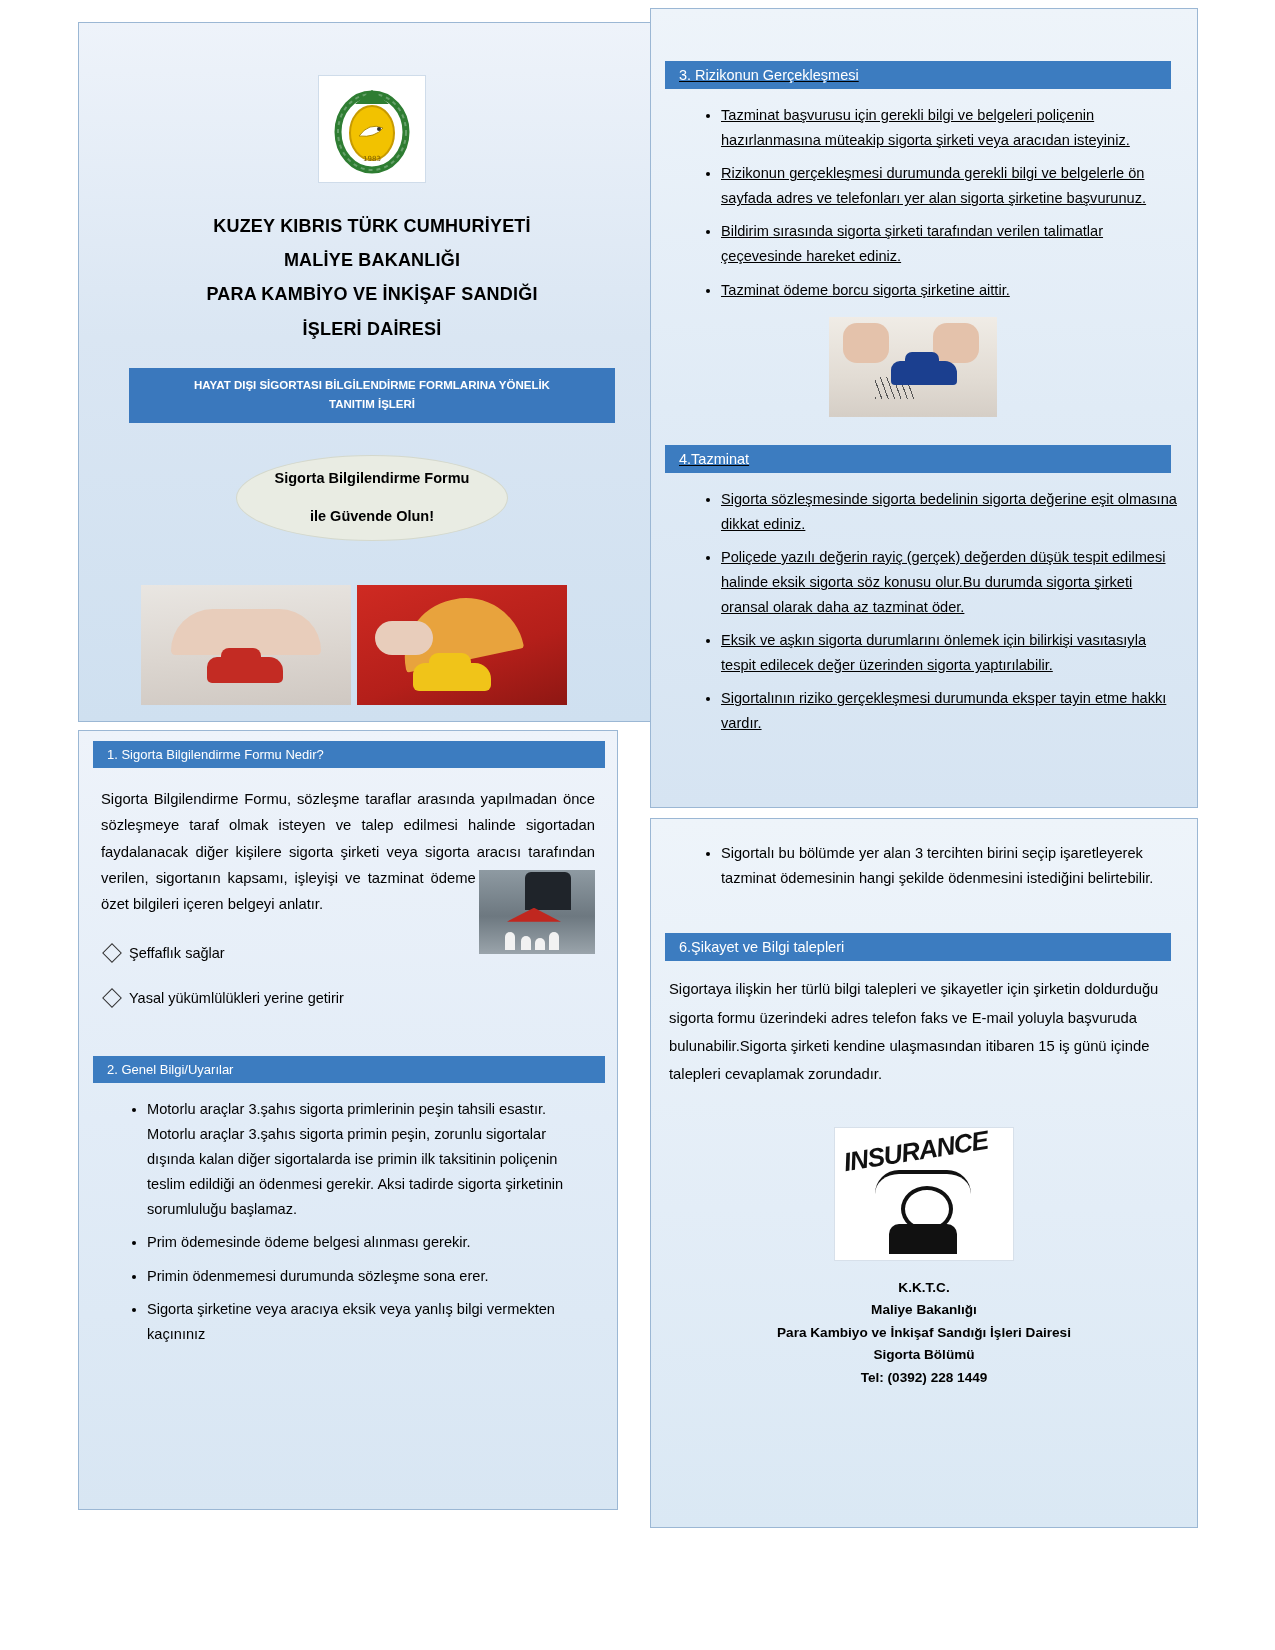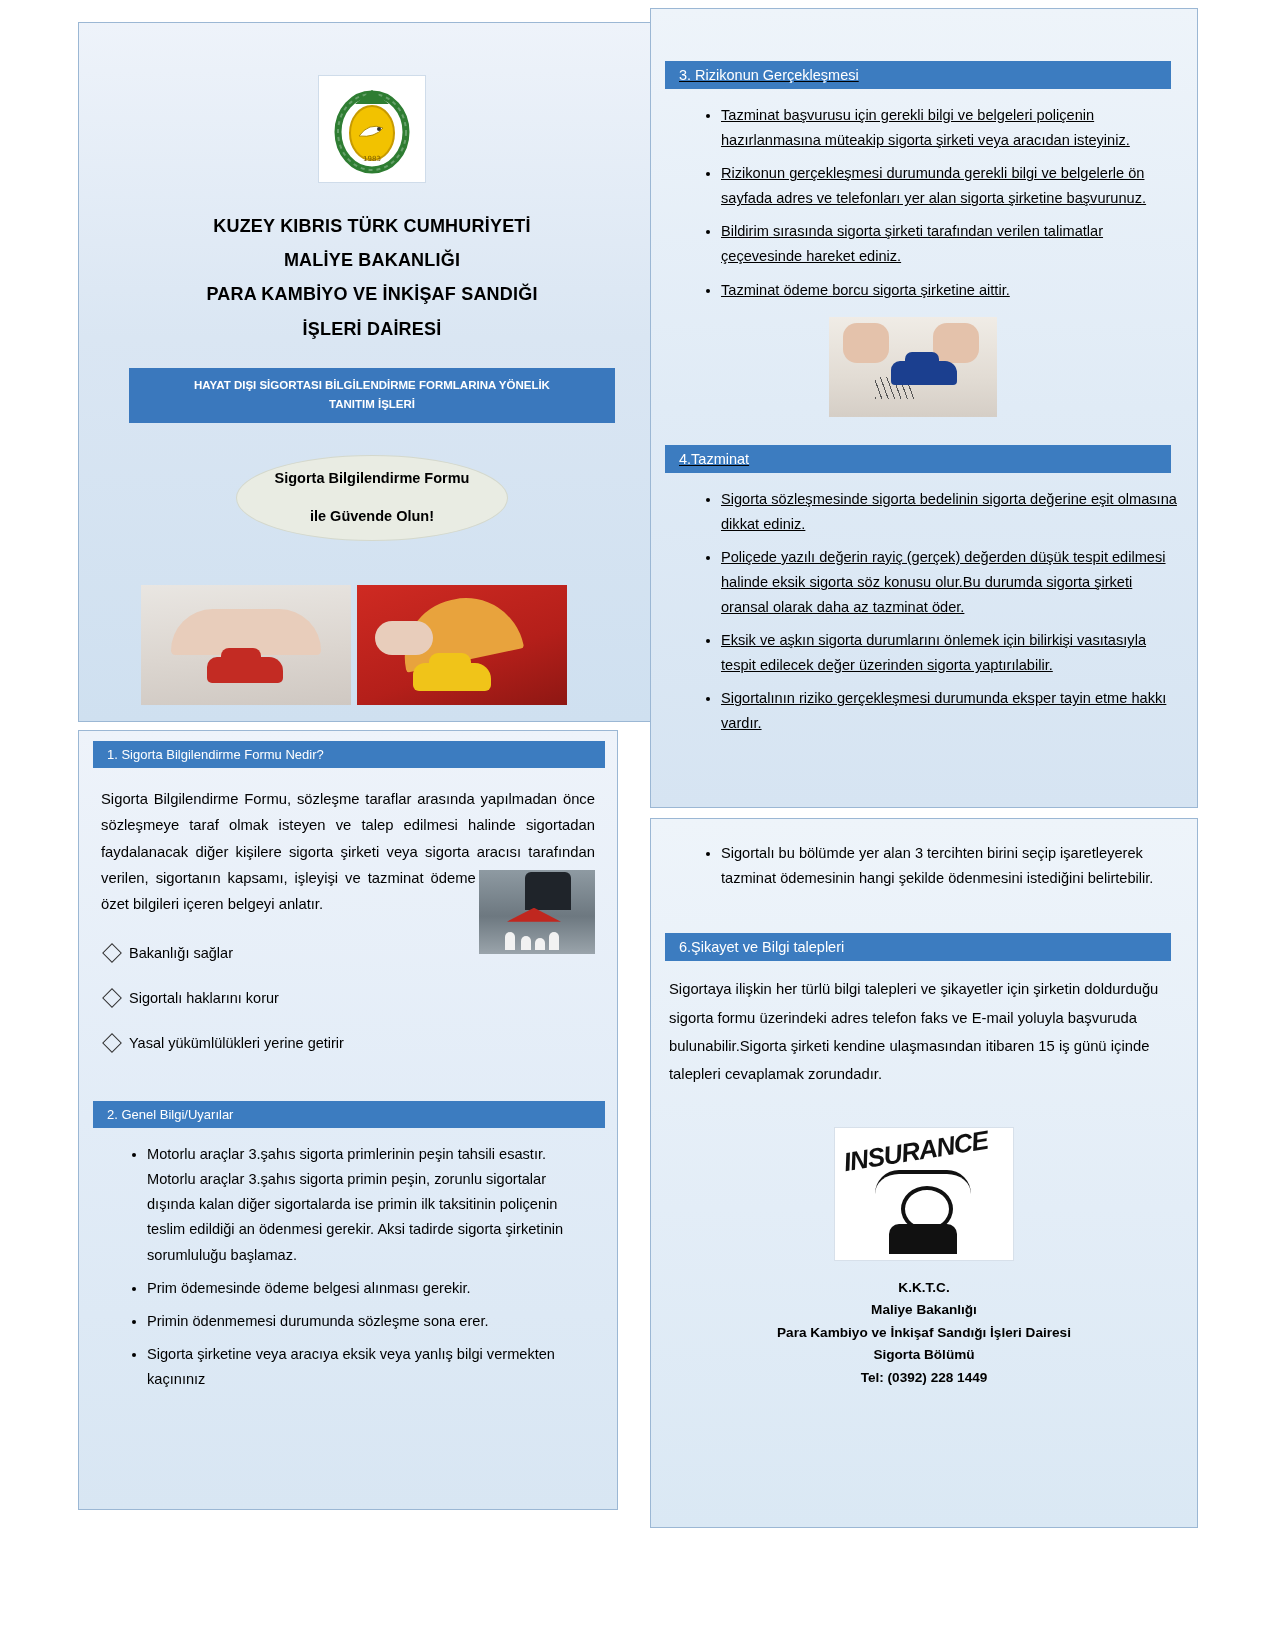--- a/index.html
+++ b/index.html
@@ -355,25 +355,21 @@
   <div class="col left-bottom">
 
     <div class="sec-head">1. Sigorta Bilgilendirme Formu Nedir?</div>
 
     <div class="body-text">Sigorta Bilgilendirme Formu, sözleşme taraflar arasında yapılmadan önce sözleşmeye taraf olmak isteyen ve talep edilmesi halinde sigortadan faydalanacak diğer kişilere sigorta şirketi veya sigorta aracısı tarafından verilen, sigortanın kapsamı, işleyişi ve tazminat ödeme kurallarına ilişkin özet bilgileri içeren belgeyi anlatır.</div>
 
     <div style="position:relative;">
       <div class="diamond-list">
         <div class="diamond-item">
           <span class="diamond"></span>
-          <span>Bakanlığı sağlar</span>
-        </div>
-        <div class="diamond-item">
-          <span class="diamond"></span>
-          <span>Sigortalı haklarını korur</span>
+          <span>Şeffaflık sağlar</span>
         </div>
         <div class="diamond-item">
           <span class="diamond"></span>
           <span>Yasal yükümlülükleri yerine getirir</span>
         </div>
       </div>
       <div class="inline-photo" style="top:-72px;">
         <div class="suit"></div>
           <div class="redroof"></div>
         <div class="figs">

